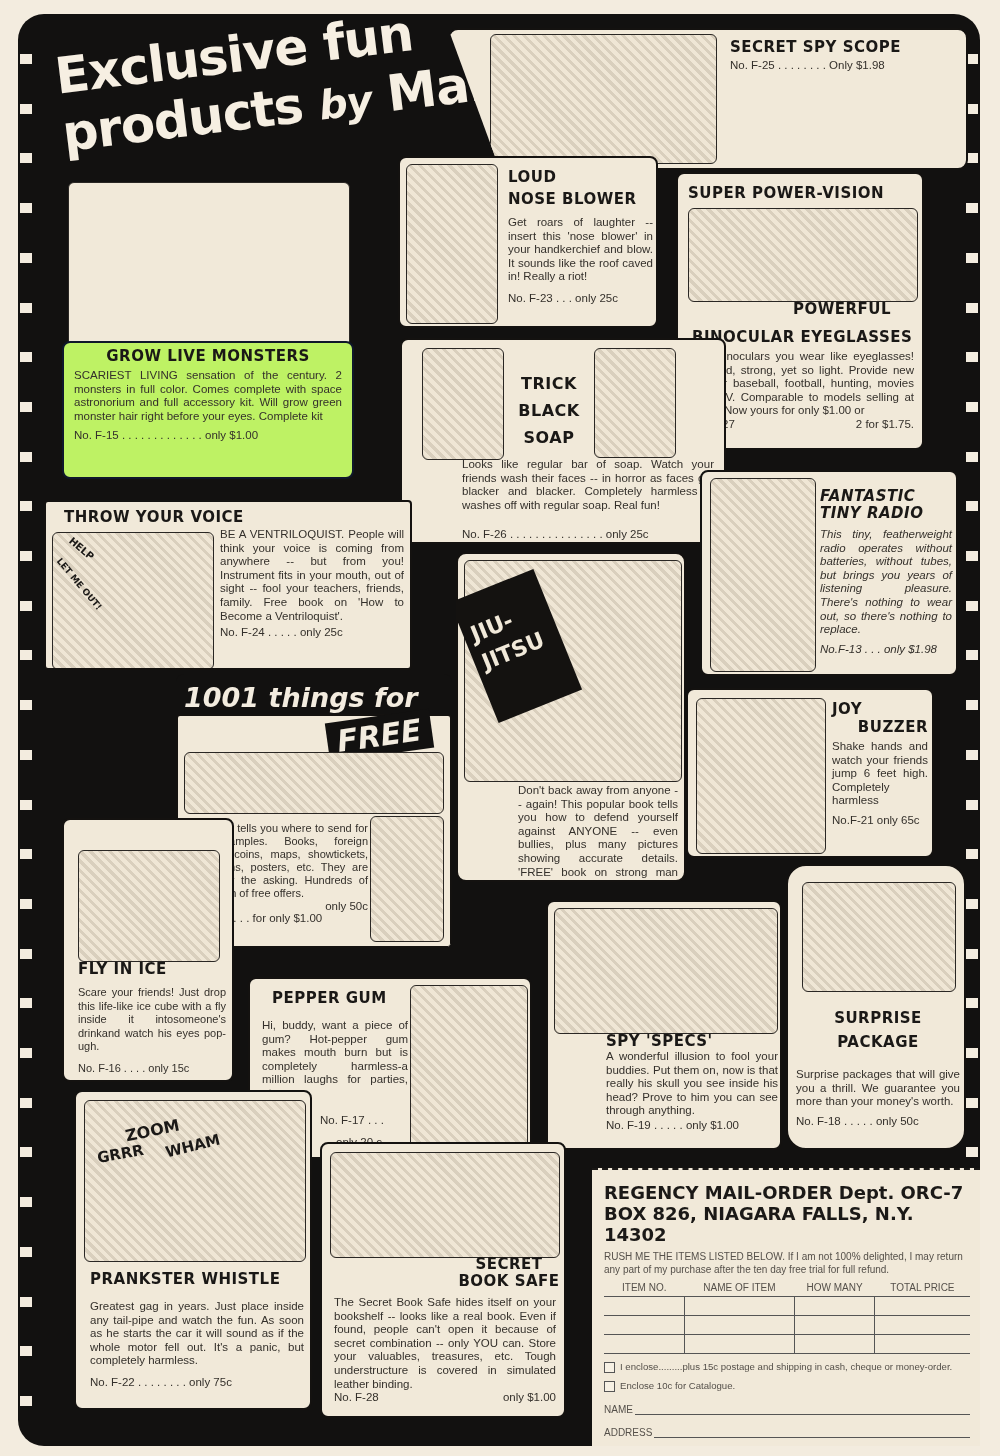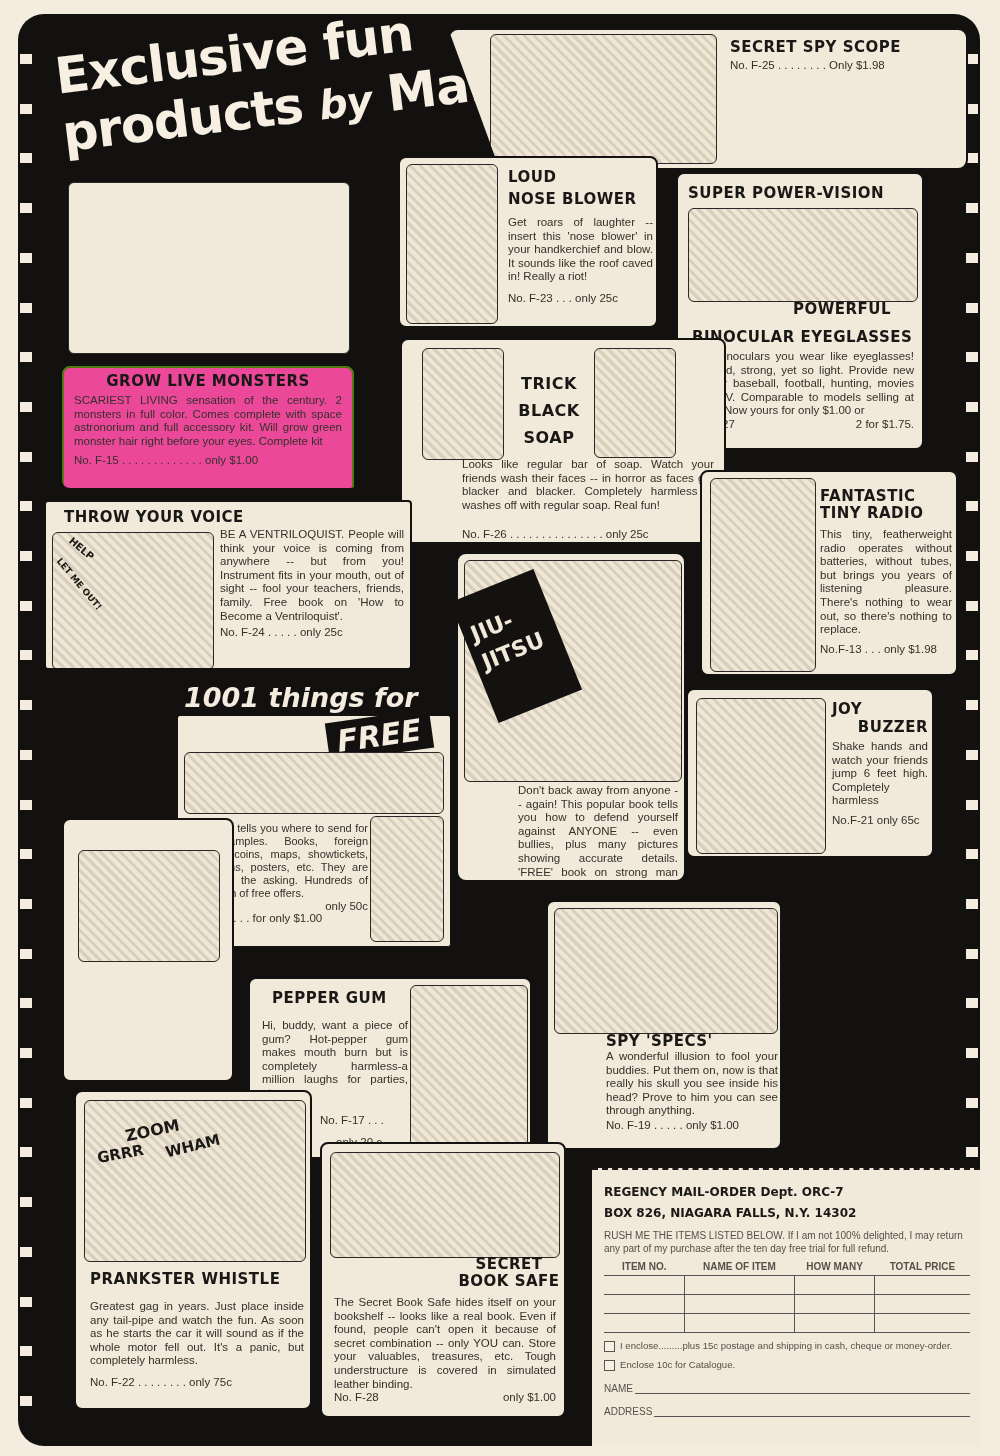--- a/index.html
+++ b/index.html
@@ -48,24 +48,24 @@
     .art {
       position: absolute; background: repeating-linear-gradient(45deg,#d9cfbd 0 3px,#efe6d5 3px 7px);
       border: 1.5px solid #2a2724; border-radius: 6px;
     }
     .art-label { position:absolute; font-family:"DejaVu Sans",sans-serif; font-weight:bold; color:#1b1917; }
     .coupon {
       position: absolute; left: 592px; top: 1168px; width: 388px; height: 278px;
       background: #f1e9d9; border-top: 2px dashed #1a1816;
       padding: 12px 10px 0 12px; box-sizing: border-box;
     }
-    .coupon .co-name { font-family:"DejaVu Sans",sans-serif; font-weight:bold; font-size:12px; line-height:21px; color:#1b1917; }
+    .coupon .co-name { font-family:"DejaVu Sans",sans-serif; font-weight:bold; font-size:18px; line-height:21px; color:#1b1917; }
     .coupon .co-text { font-size: 10px; color:#55504a; line-height:12.5px; margin-top:6px; }
     .order-table { width: 100%; border-collapse: collapse; margin-top: 4px; font-size: 10px; color:#55504a; }
-    .order-table th { font-weight: bold; text-align: center; padding: 2px 0 3px; border-bottom: 1px solid #555; }
+    .order-table th { font-weight: normal; text-align: center; padding: 2px 0 3px; border-bottom: 1px solid #555; }
     .order-table td { height: 16px; border-bottom: 1px solid #555; border-right: 1px solid #555; }
     .order-table td:last-child { border-right: none; }
     .check-row { display:flex; align-items:flex-start; gap:5px; font-size:9.6px; color:#55504a; margin-top:7px; line-height:12px; }
     .checkbox { width: 9px; height: 9px; border: 1px solid #555; flex: none; margin-top: 1px; background:#f7f1e4; }
     .line-field { display:flex; align-items:flex-end; font-size:10px; color:#55504a; margin-top: 12px; }
     .line-field .rule { flex:1; border-bottom:1px solid #555; margin-left:2px; height:10px; }
   </style>
 </head>
 <body>
 
@@ -169,21 +169,21 @@
       <div class="body" style="margin-top:4px;">The binoculars you wear like eyeglasses! Rugged, strong, yet so light. Provide new fun for baseball, football, hunting, movies and T.V. Comparable to models selling at $3.95 Now yours for only $1.00 or</div>
       <div style="display:flex;justify-content:space-between;">
         <span class="price" style="margin-top:0;">No. F.27</span>
         <span class="price" style="margin-top:0;">2 for $1.75.</span>
       </div>
     </div>
   </div>
 
   <div class="panel" style="left:62px;top:182px;width:296px;height:306px;border:none;background:transparent;">
     <div class="art" style="left:6px;top:0;width:280px;height:170px;background:#f1e9d9;"></div>
-    <div style="position:absolute;left:0;top:184px;width:292px;height:138px;background:#ec4899;border:2px solid #4d7c0f;border-radius:8px;box-sizing:border-box;padding:4px 10px 0 10px;">
+    <div style="position:absolute;left:0;top:159px;width:292px;height:138px;background:#bef264;border:2px solid #0f172a;border-radius:8px;box-sizing:border-box;padding:4px 10px 0 10px;">
       <div class="title" style="text-align:center;">GROW LIVE MONSTERS</div>
       <div class="body" style="margin-top:4px;">SCARIEST LIVING sensation of the century. 2 monsters in full color. Comes complete with space astronorium and full accessory kit. Will grow green monster hair right before your eyes. Complete kit</div>
       <div class="price" style="margin-top:6px;">No. F-15 . . . . . . . . . . . . . only $1.00</div>
     </div>
   </div>
 
   <div class="panel" style="left:400px;top:338px;width:326px;height:206px;">
     <div class="art" style="left:20px;top:8px;width:80px;height:110px;"></div>
     <div style="position:absolute;left:112px;top:30px;width:70px;text-align:center;">
       <div class="title" style="font-size:16px;line-height:27px;">TRICK</div>
@@ -202,21 +202,21 @@
     <div class="art" style="left:6px;top:30px;width:160px;height:136px;">
       <span class="art-label" style="left:14px;top:10px;font-size:10px;transform:rotate(40deg);">HELP</span>
       <span class="art-label" style="left:-6px;top:46px;font-size:9px;transform:rotate(50deg);">LET ME OUT!</span>
     </div>
     <div style="position:absolute;left:174px;top:26px;width:184px;">
       <div class="body">BE A VENTRILOQUIST. People will think your voice is coming from anywhere -- but from you! Instrument fits in your mouth, out of sight -- fool your teachers, friends, family. Free book on 'How to Become a Ventriloquist'.</div>
       <div class="price">No. F-24 . . . . . only 25c</div>
     </div>
   </div>
 
-  <div class="panel" style="left:700px;top:470px;width:258px;height:206px;">
+  <div class="panel" style="left:700px;top:470px;width:258px;height:206px;font-style:italic;">
     <div class="art" style="left:8px;top:6px;width:104px;height:192px;"></div>
     <div style="position:absolute;left:118px;top:16px;width:132px;">
       <div class="title" style="line-height:17px;">FANTASTIC</div>
       <div class="title" style="line-height:17px;">TINY RADIO</div>
       <div class="body" style="margin-top:6px;">This tiny, featherweight radio operates without batteries, without tubes, but brings you years of listening pleasure. There's nothing to wear out, so there's nothing to replace.</div>
       <div class="price" style="margin-top:6px;">No.F-13 . . . only $1.98</div>
     </div>
   </div>
 
   <div class="panel" style="left:456px;top:552px;width:230px;height:330px;border-radius:10px;">
@@ -255,20 +255,25 @@
     <div style="position:absolute;left:144px;top:10px;width:96px;">
       <div class="title" style="line-height:18px;">JOY</div>
       <div class="title" style="line-height:18px;text-align:right;">BUZZER</div>
       <div class="body" style="margin-top:4px;">Shake hands and watch your friends jump 6 feet high. Completely harmless</div>
       <div class="price" style="margin-top:6px;">No.F-21 only 65c</div>
     </div>
   </div>
 
   <div class="panel" style="left:62px;top:818px;width:172px;height:264px;">
     <div class="art" style="left:14px;top:30px;width:140px;height:110px;"></div>
+    <div style="position:absolute;left:14px;top:140px;width:148px;">
+      <div class="title">FLY IN ICE</div>
+      <div class="body" style="margin-top:8px;font-size:11px;line-height:13.6px;">Scare your friends! Just drop this life-like ice cube with a fly inside it intosomeone's drinkand watch his eyes pop-ugh.</div>
+      <div class="price" style="margin-top:8px;font-size:11px;">No. F-16 . . . . only 15c</div>
+    </div>
   </div>
 
   <div class="panel" style="left:248px;top:977px;width:284px;height:182px;">
     <div style="position:absolute;left:12px;top:10px;width:146px;">
       <div class="title" style="margin-left:10px;">PEPPER GUM</div>
       <div class="body" style="margin-top:12px;">Hi, buddy, want a piece of gum? Hot-pepper gum makes mouth burn but is completely harmless-a million laughs for parties, etc.</div>
     </div>
     <div class="art" style="left:160px;top:6px;width:116px;height:170px;"></div>
     <div style="position:absolute;left:70px;top:132px;width:80px;">
       <div class="price">No. F-17 . . .</div>
@@ -278,20 +283,29 @@
 
   <div class="panel" style="left:546px;top:900px;width:236px;height:250px;">
     <div class="art" style="left:6px;top:6px;width:222px;height:124px;"></div>
     <div style="position:absolute;left:58px;top:130px;width:172px;">
       <div class="title">SPY 'SPECS'</div>
       <div class="body">A wonderful illusion to fool your buddies. Put them on, now is that really his skull you see inside his head? Prove to him you can see through anything.</div>
       <div class="price" style="margin-top:1px;">No. F-19 . . . . . only $1.00</div>
     </div>
   </div>
 
+  <div class="panel" style="left:786px;top:864px;width:180px;height:286px;border-radius:20px;">
+    <div class="art" style="left:14px;top:16px;width:152px;height:108px;"></div>
+    <div style="position:absolute;left:8px;top:140px;width:164px;">
+      <div class="title" style="text-align:center;line-height:24px;">SURPRISE</div>
+      <div class="title" style="text-align:center;line-height:24px;">PACKAGE</div>
+      <div class="body" style="margin-top:14px;">Surprise packages that will give you a thrill. We guarantee you more than your money's worth.</div>
+      <div class="price" style="margin-top:6px;">No. F-18 . . . . . only 50c</div>
+    </div>
+  </div>
 
   <div class="panel" style="left:74px;top:1090px;width:238px;height:320px;">
     <div class="art" style="left:8px;top:8px;width:220px;height:160px;">
       <span class="art-label" style="left:40px;top:20px;font-size:16px;transform:rotate(-12deg);">ZOOM</span>
       <span class="art-label" style="left:12px;top:44px;font-size:15px;transform:rotate(-10deg);">GRRR</span>
       <span class="art-label" style="left:80px;top:36px;font-size:15px;transform:rotate(-14deg);">WHAM</span>
     </div>
     <div style="position:absolute;left:14px;top:178px;width:214px;">
       <div class="title">PRANKSTER WHISTLE</div>
       <div class="body" style="margin-top:12px;">Greatest gag in years. Just place inside any tail-pipe and watch the fun. As soon as he starts the car it will sound as if the whole motor fell out. It's a panic, but completely harmless.</div>

